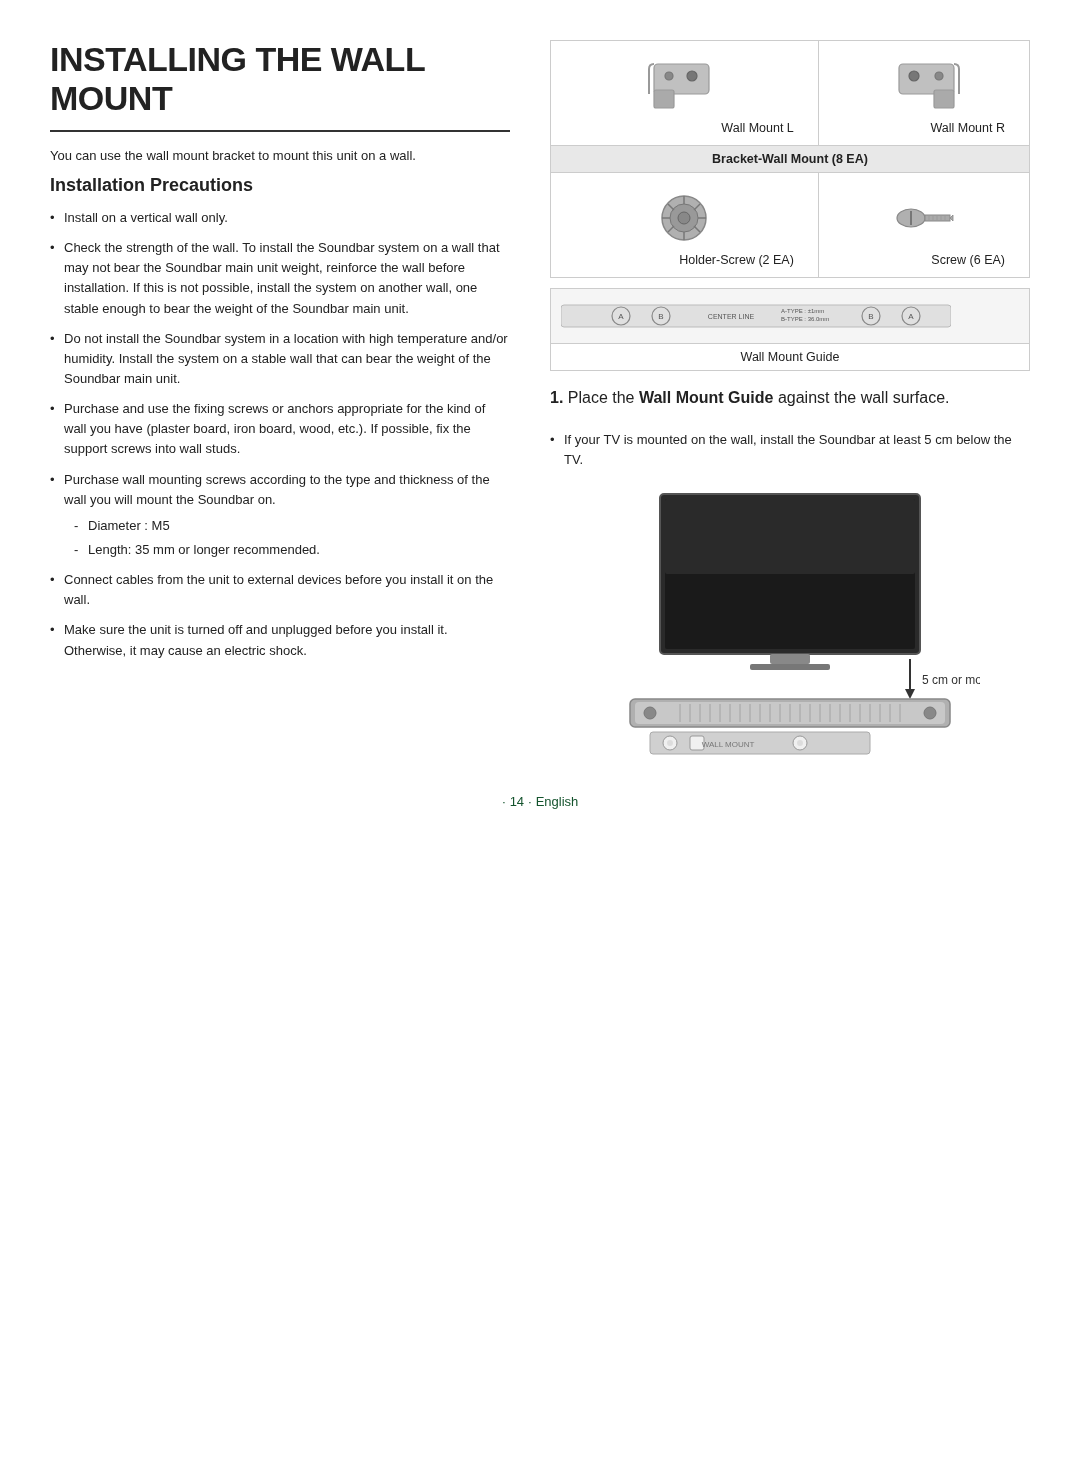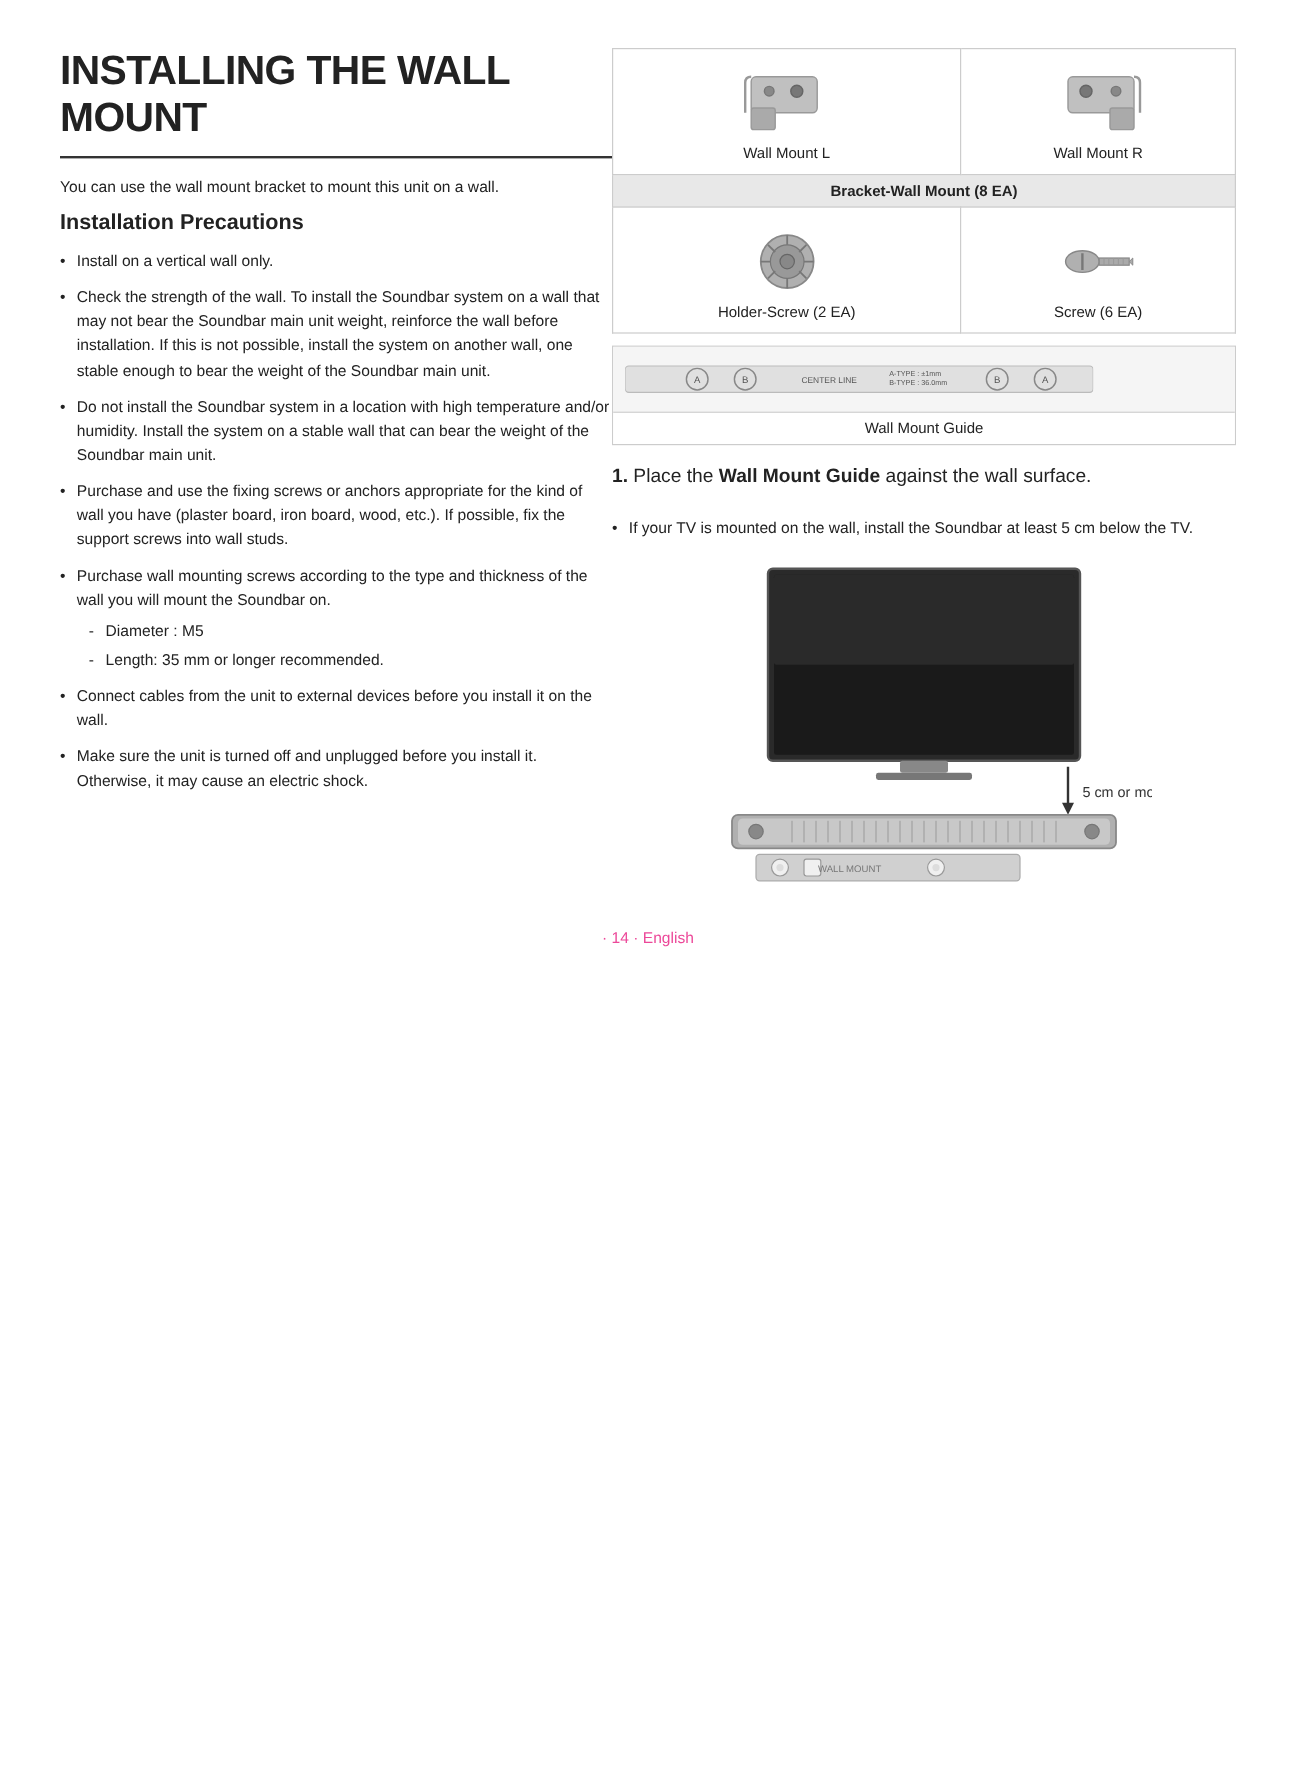--- a/index.html
+++ b/index.html
@@ -7,20 +7,21 @@
       background: #ffffff;
       font-family: Arial, sans-serif;
       font-size: 13px;
       color: #222;
       width: 1080px;
       min-height: 1479px;
       padding: 40px 50px 40px 50px;
     }
     .page-wrapper {
       display: flex;
+      gap: 40px;
       width: 100%;
     }
     
     .left-col {
       width: 460px;
       flex-shrink: 0;
     }
     .main-title {
       font-size: 34px;
       font-weight: 900;
@@ -88,21 +89,21 @@
     }
     
     .components-table {
       width: 100%;
       border-collapse: collapse;
       border: 1px solid #ccc;
       margin-bottom: 10px;
     }
     .components-table td {
       border: 1px solid #ccc;
-      text-align: center;
+      text-align: right;
       padding: 10px 24px;
       font-size: 12.5px;
       vertical-align: middle;
     }
     .components-table .header-cell {
       background: #e8e8e8;
       font-size: 12.5px;
       font-weight: 600;
       padding: 6px 8px;
       text-align: center;
@@ -162,21 +163,21 @@
       display: flex;
       flex-direction: column;
       align-items: center;
       gap: 0;
     }
     
     .page-footer {
       text-align: center;
       font-size: 13px;
       margin-top: 30px;
-      color: #ec4899;
+      color: #14532d;
     }
   </style>
 </head>
 <body>
 
 <div class="page-wrapper">
 
   <div class="left-col">
     <h1 class="main-title">INSTALLING THE WALL MOUNT</h1>
     <p class="intro-text">You can use the wall mount bracket to mount this unit on a wall.</p>

